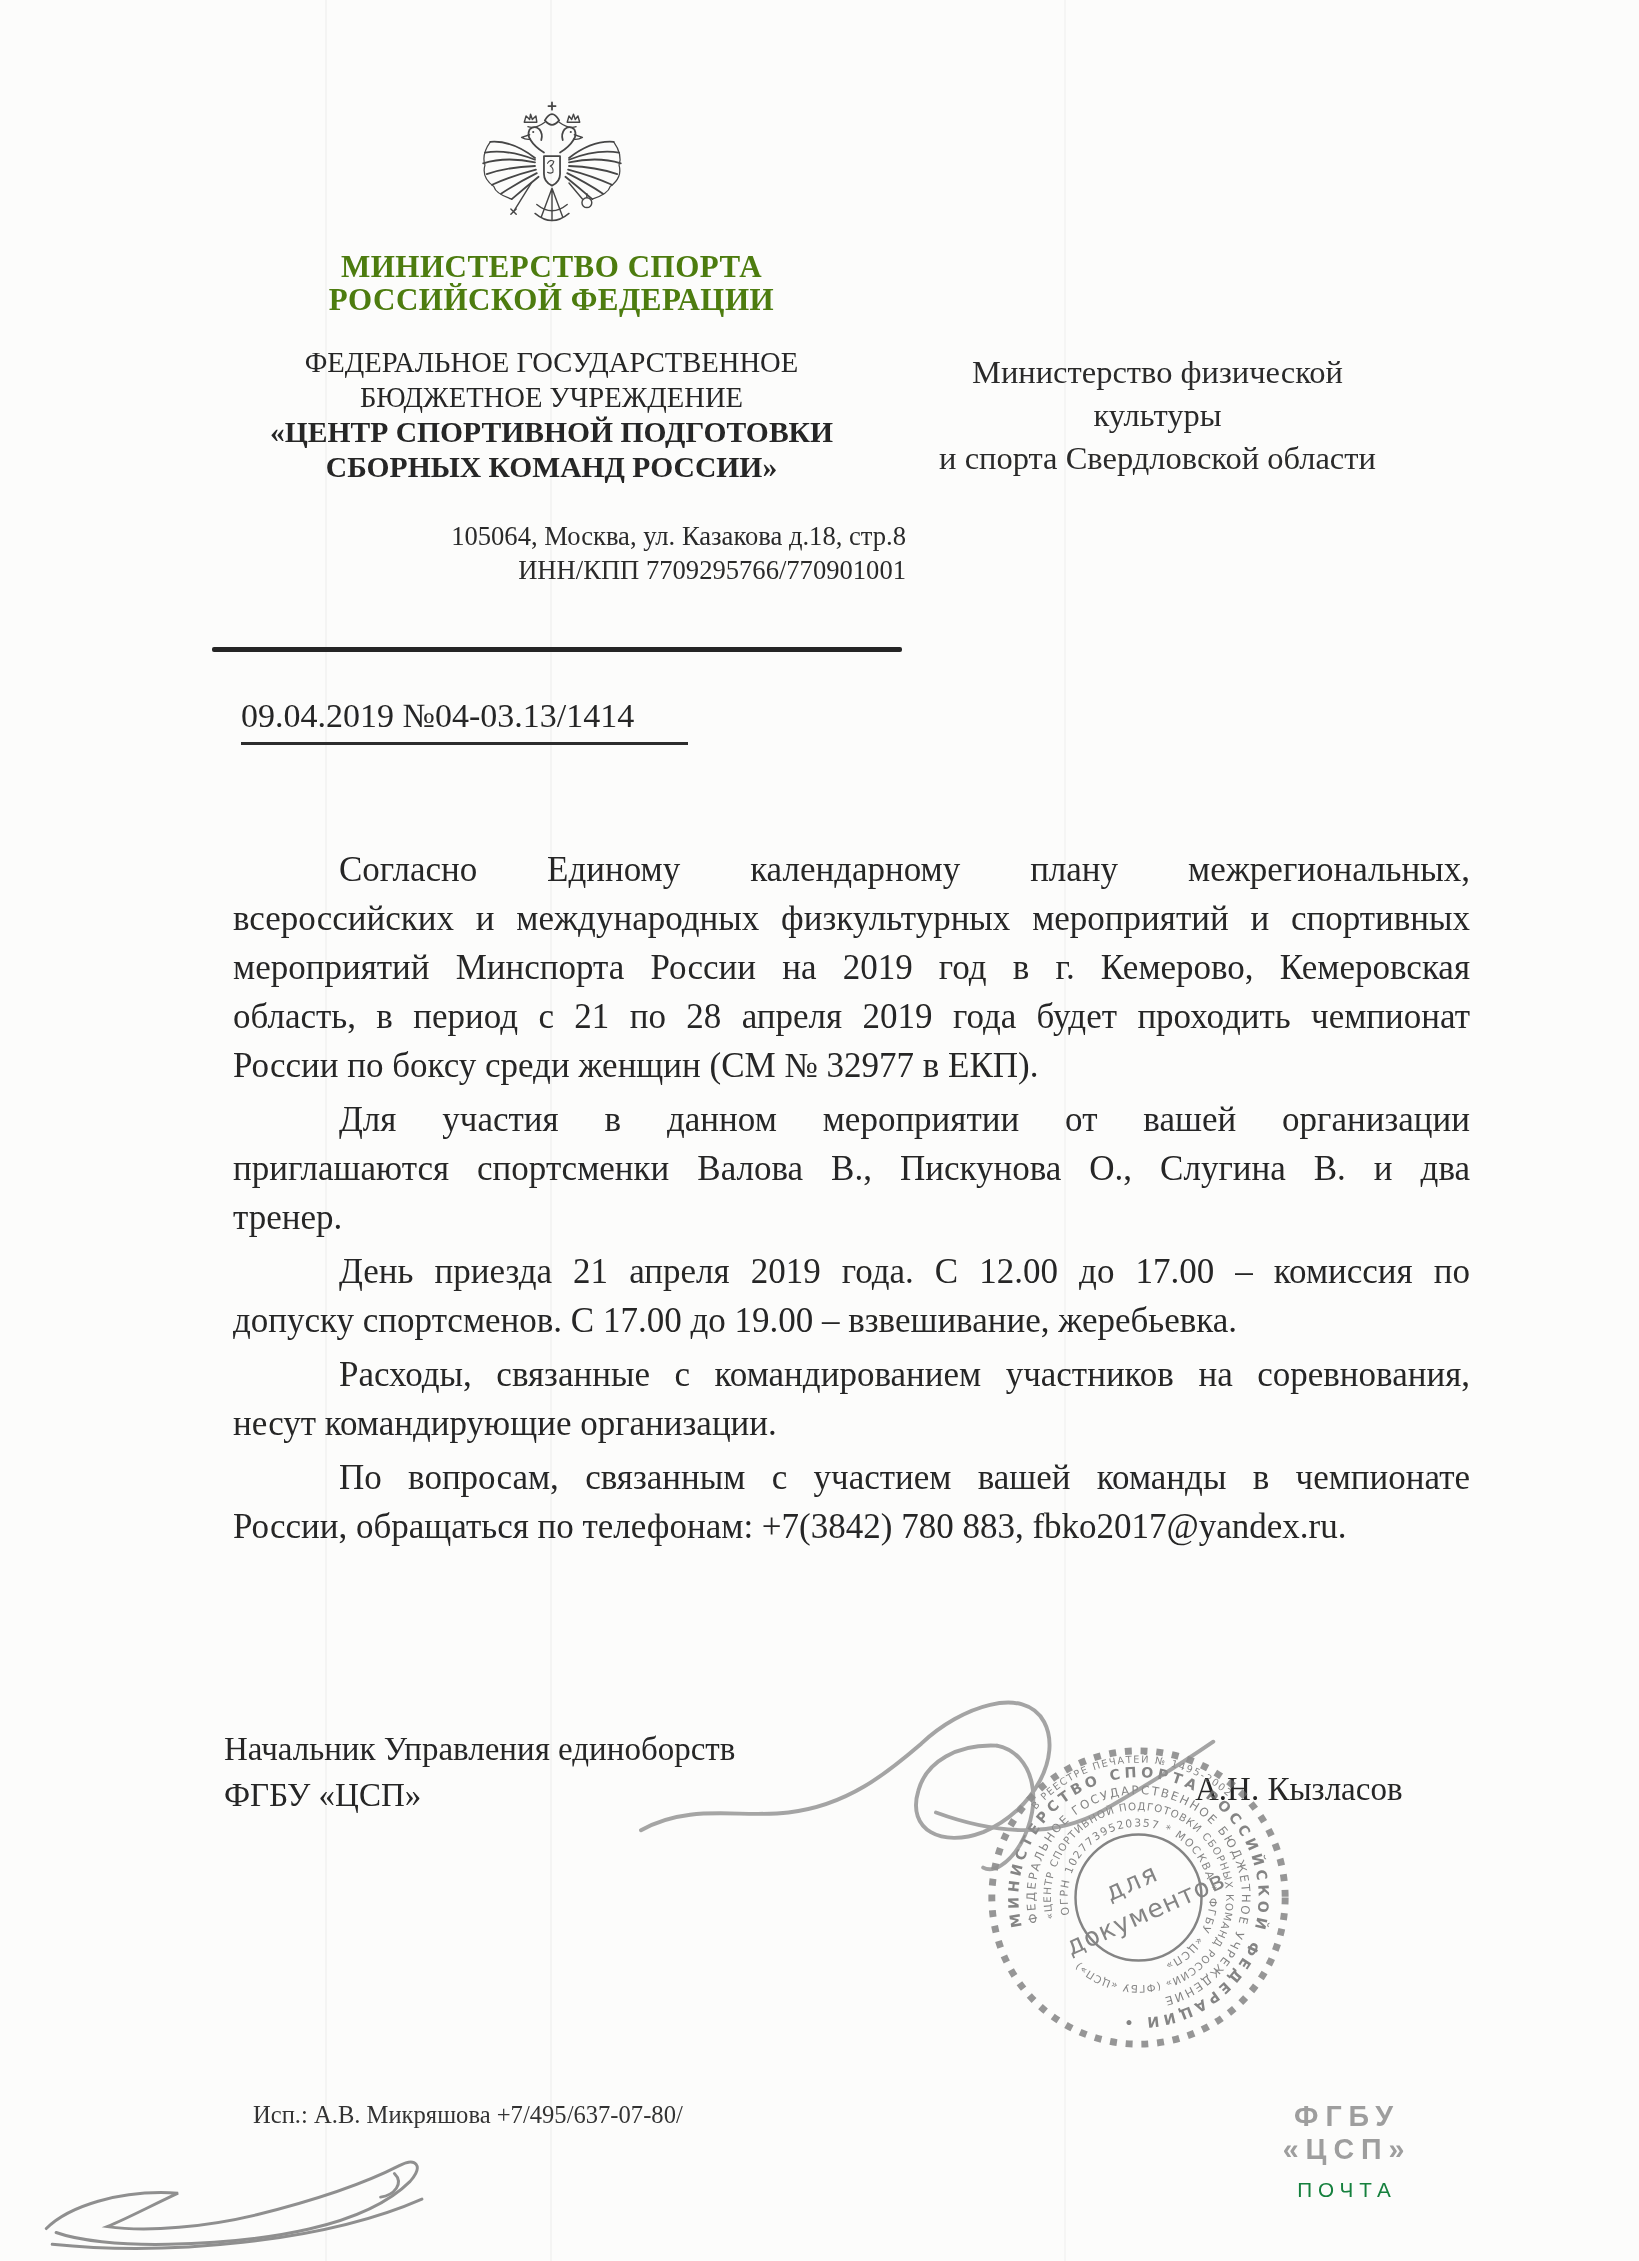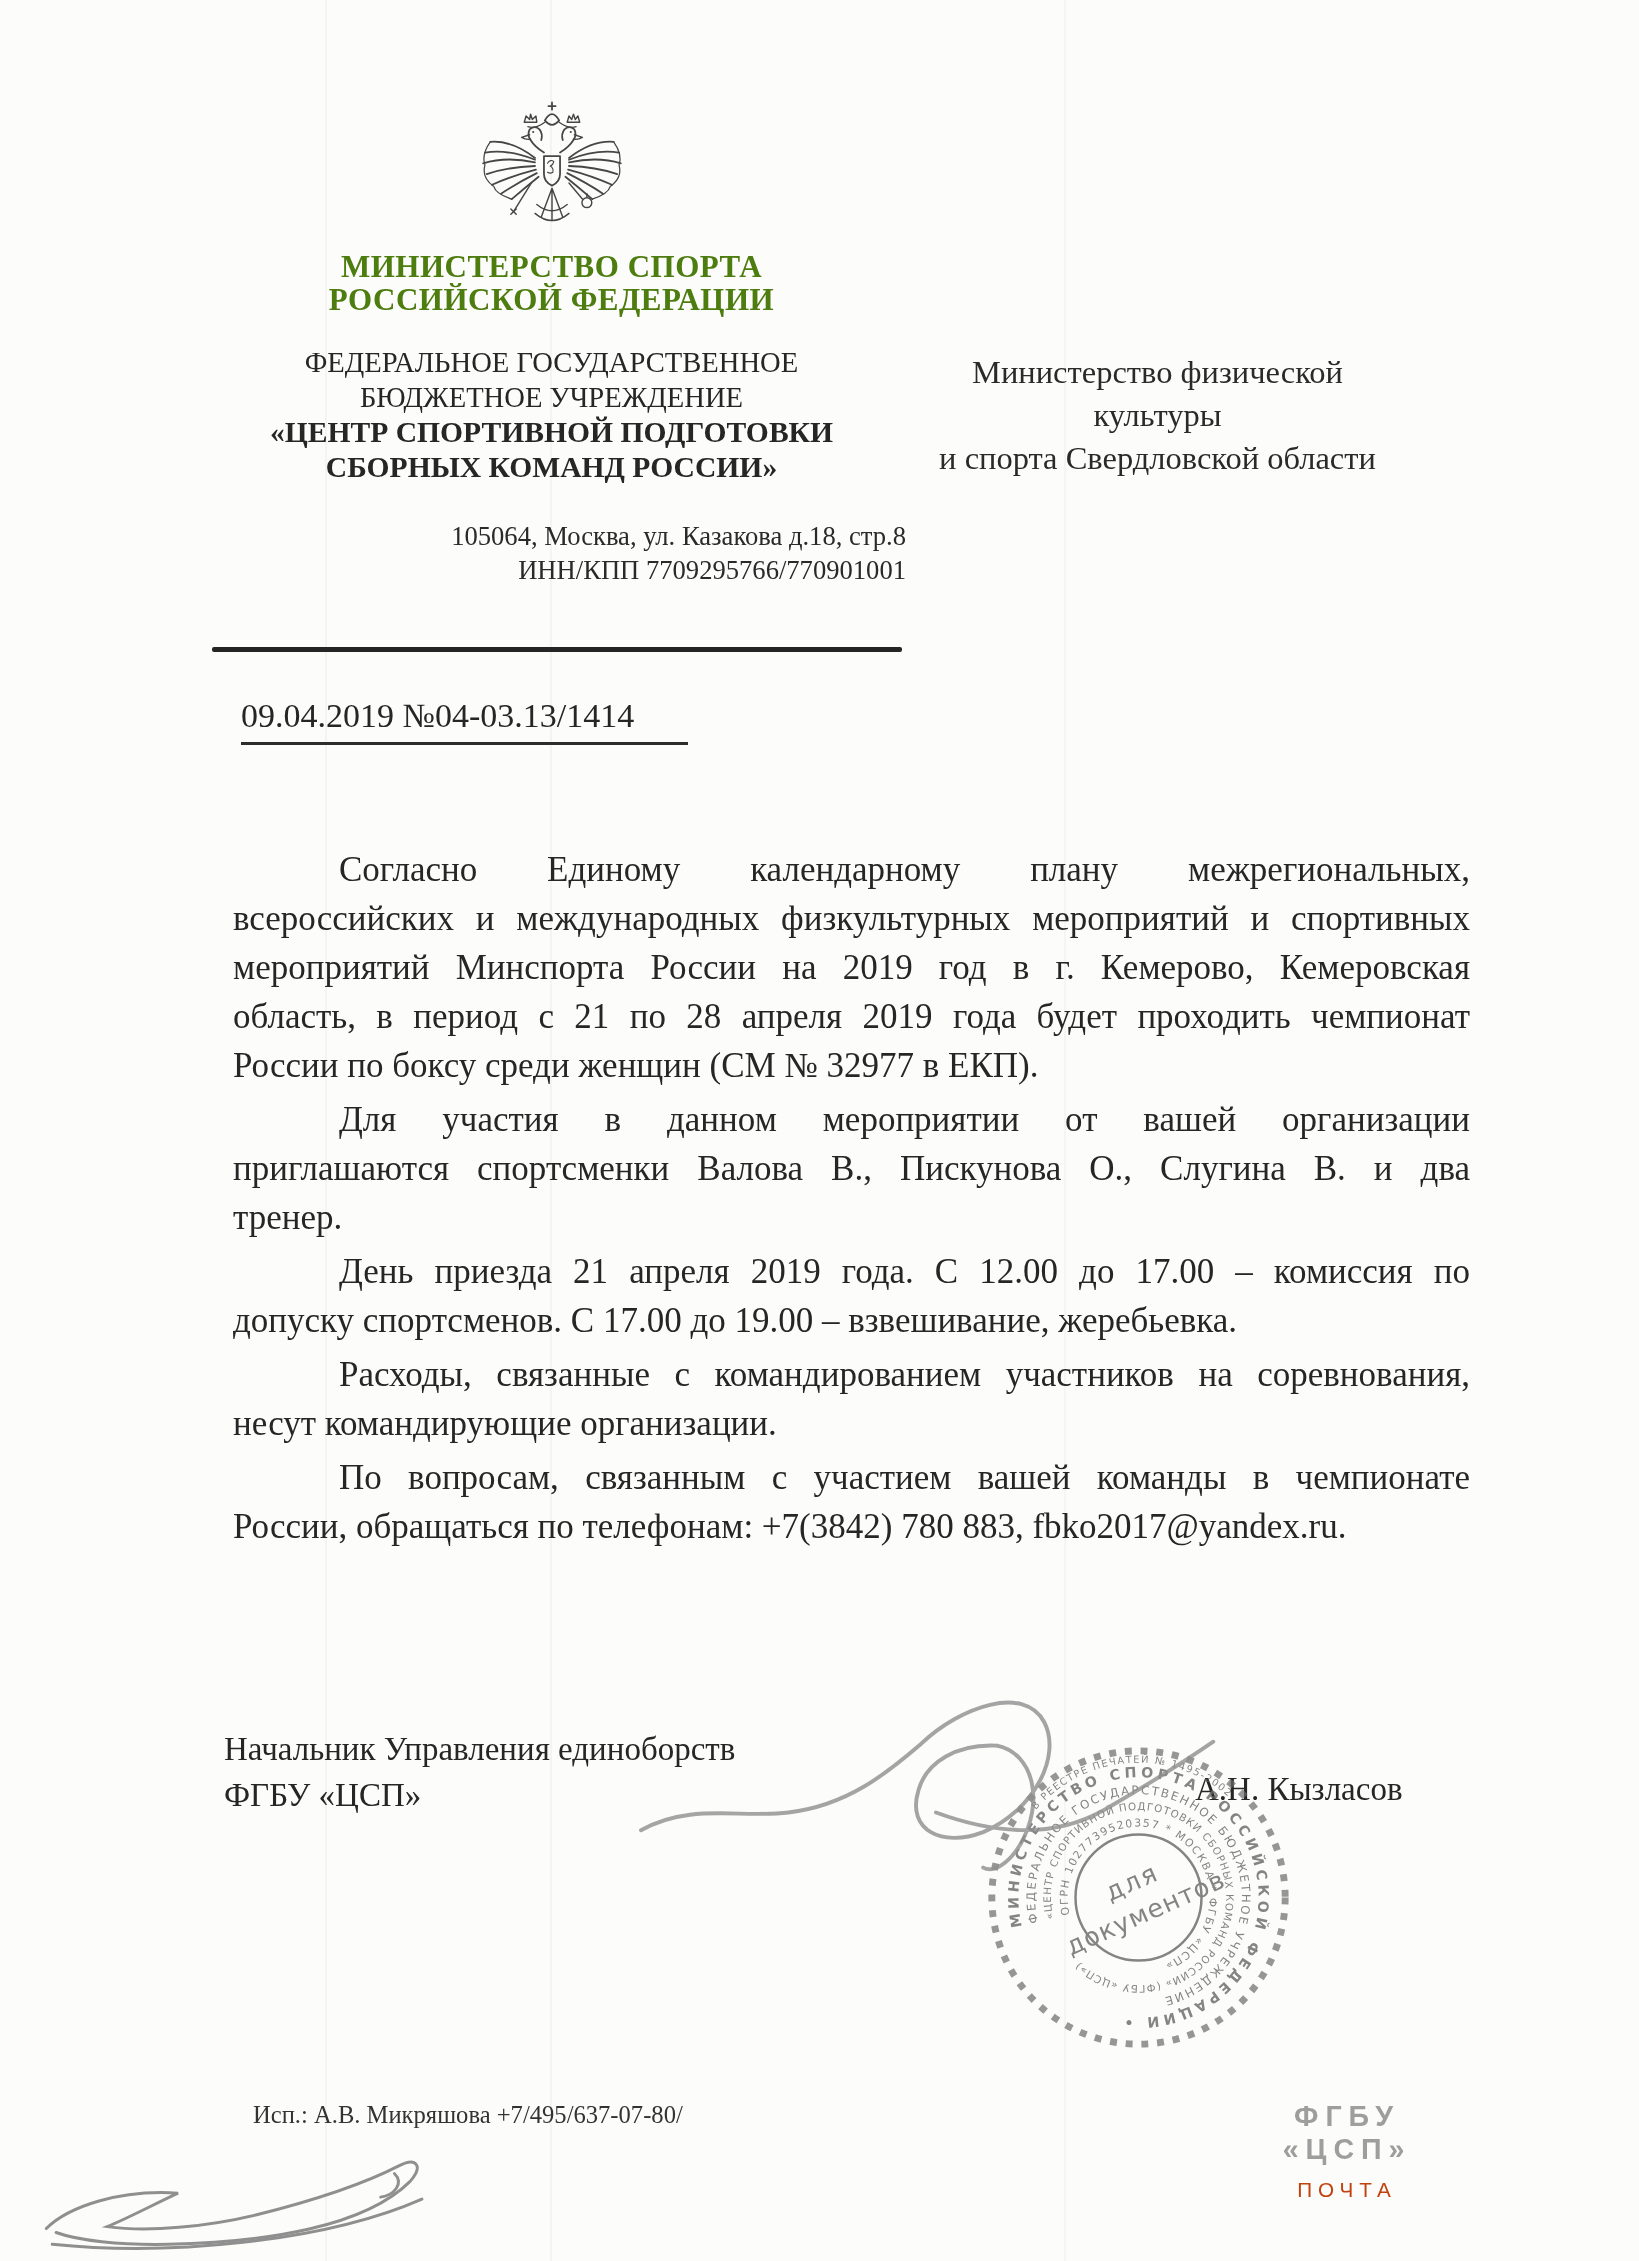--- a/index.html
+++ b/index.html
@@ -30,21 +30,21 @@
   .l{text-align:left;}
   .ind{text-indent:106px;}
   
   .sigpos{left:224px;top:1726px;width:709px;font-size:33px;line-height:46px;color:#262626;}
   .signame{left:1195px;top:1771px;font-size:33px;color:#262626;}
   
   .executor{left:253px;top:2069px;font-size:24.6px;color:#333;margin-top:32px;}
   .poststamp{left:1229px;top:2100px;width:236px;text-align:center;
     font-family:"Liberation Sans", sans-serif;color:#9e9e9e;}
   .poststamp .l1{font-size:28.6px;font-weight:bold;letter-spacing:6.9px;}
-  .poststamp .l2{font-size:20.7px;letter-spacing:5.9px;margin-top:11.8px;color:#c2410c;}
+  .poststamp .l2{font-size:20.7px;letter-spacing:5.9px;margin-top:11.8px;color:#15803d;}
   
   .roundseal{left:981px;top:1740px;width:315px;height:315px;opacity:.82;}
   .pensig{left:611px;top:1665px;width:650px;height:236px;}
   .scribble{left:27.6px;top:2144px;width:424px;height:118px;}
   svg text{font-family:"DejaVu Sans", sans-serif;}
 </style>
 </head>
 <body>
 
 <div class="fold" style="left:325px"></div>

